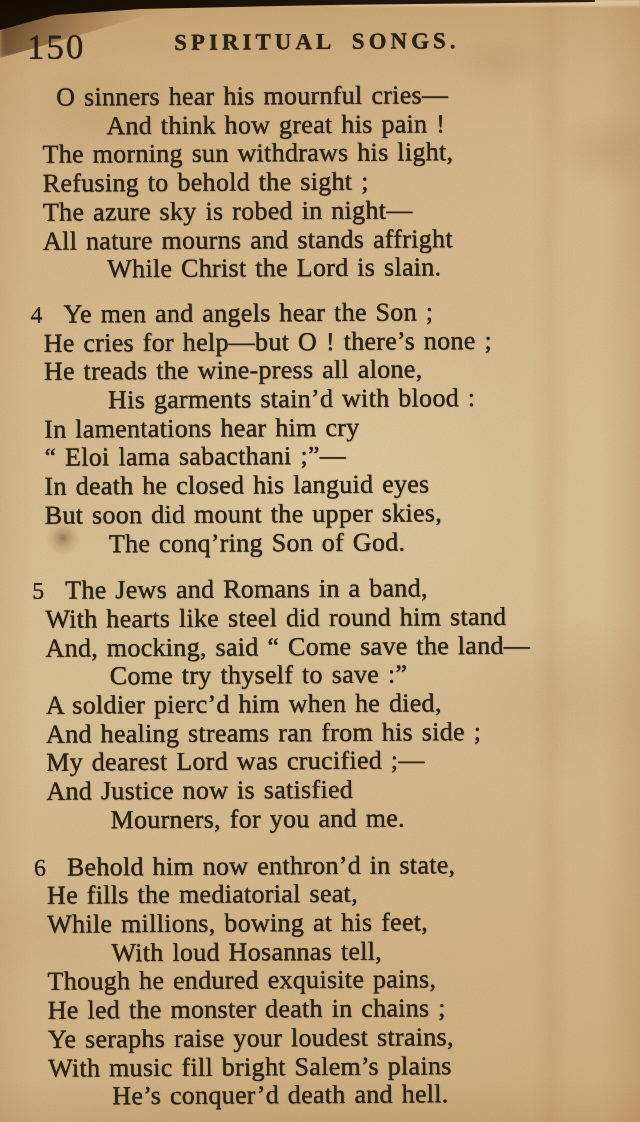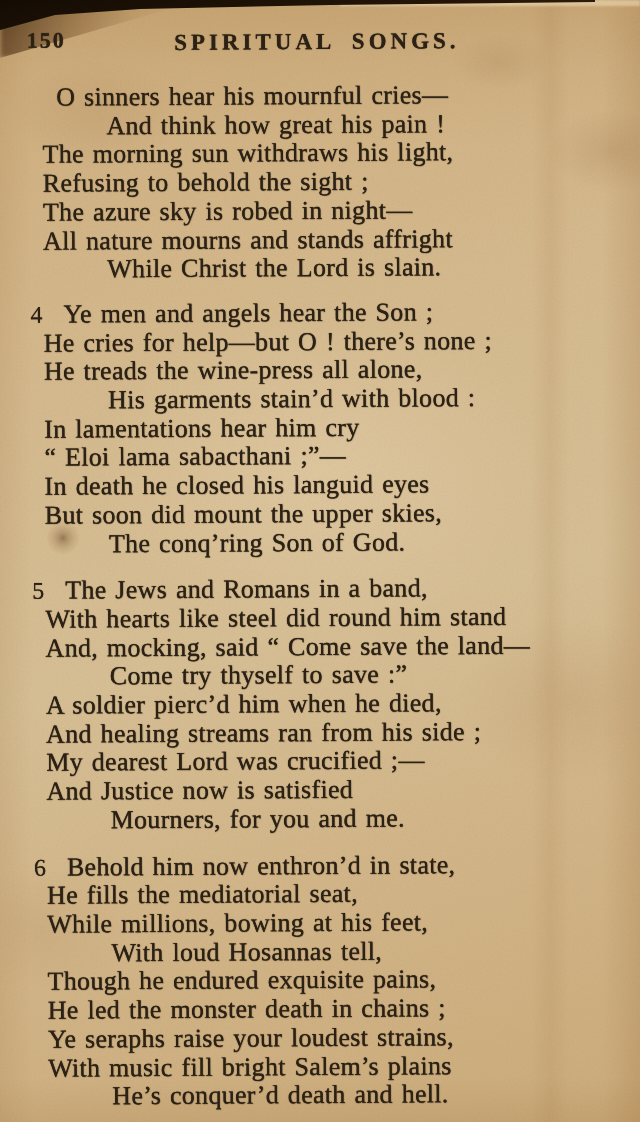--- a/index.html
+++ b/index.html
@@ -66,21 +66,21 @@
     transform: rotate(-0.35deg);
     color: var(--ink, #2b2114);
     z-index: 4;
   }
   .page-header {
     position: absolute; top: 26px; left: 30px; right: 30px;
     height: 30px;
   }
   .page-number {
     position: absolute; left: 0; top: 0;
-    font-size: 22px; font-weight: bold;
+    font-size: 35px; font-weight: normal;
     letter-spacing: 2px;
     text-shadow: 0 0 1px currentColor;
   }
   .running-title {
     position: absolute; left: 0; right: 0; top: 3px;
     text-align: center;
     font-size: 23px; font-weight: bold;
     letter-spacing: 4px;
     word-spacing: 8px;
     text-shadow: 0 0 1px currentColor;

